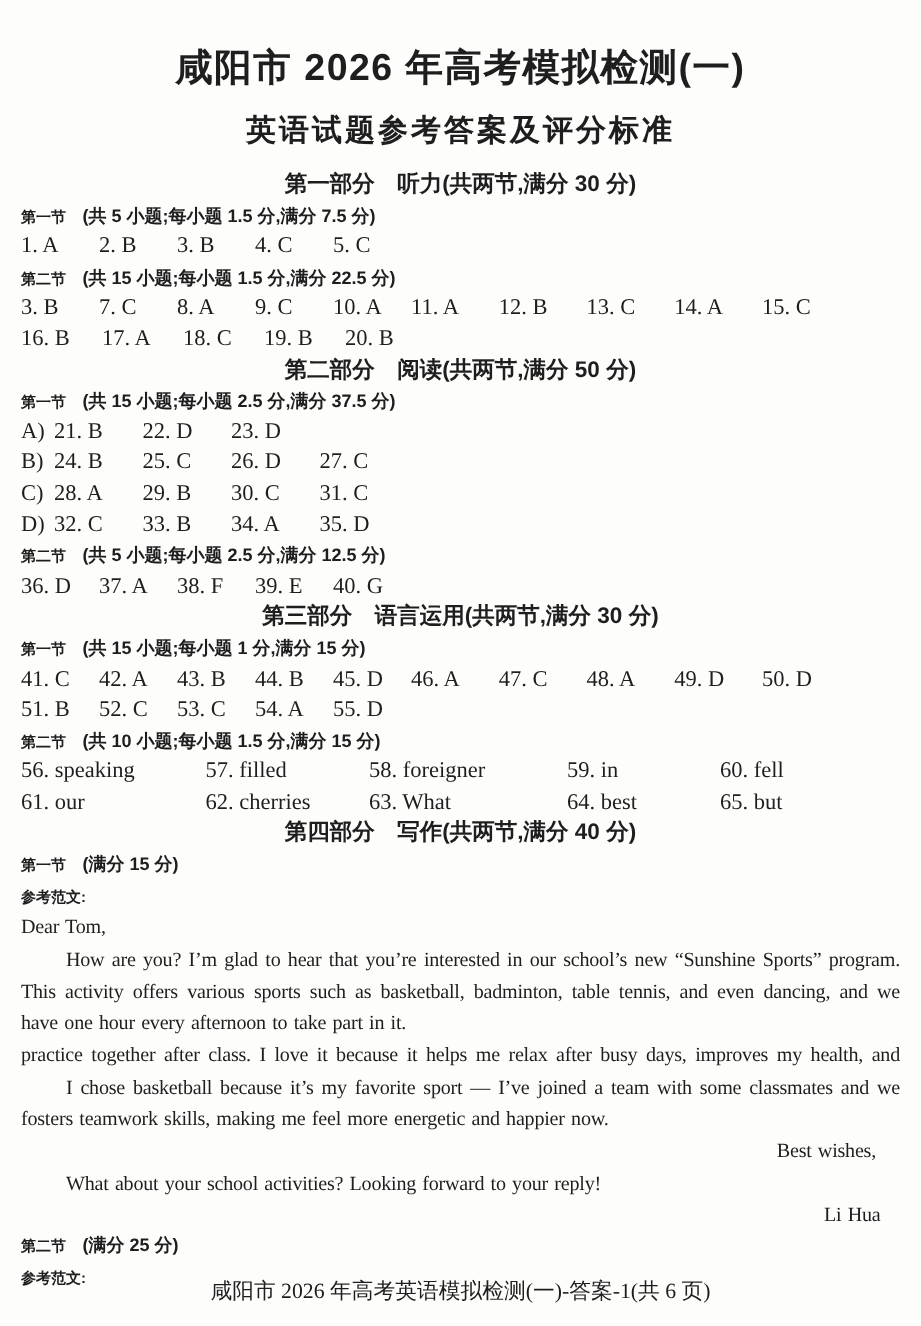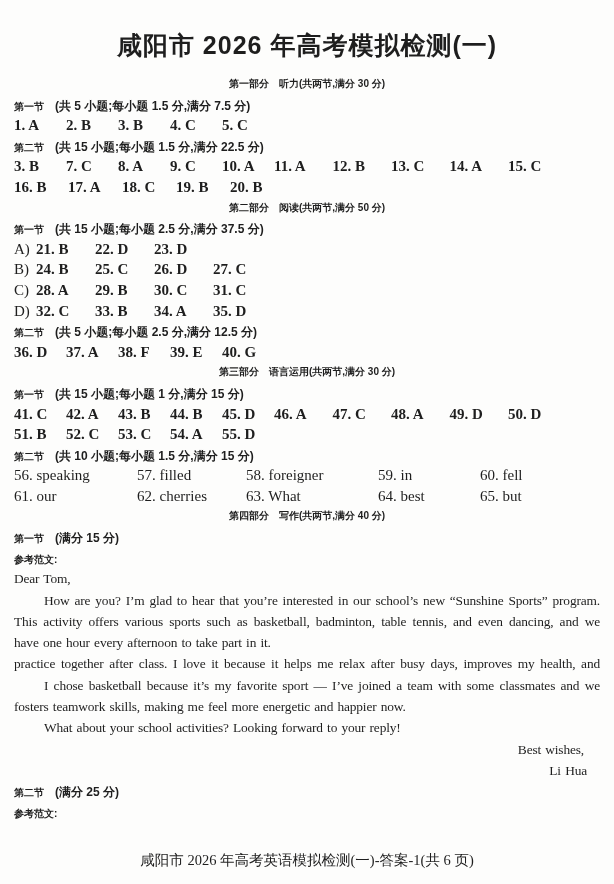--- a/index.html
+++ b/index.html
@@ -14,26 +14,26 @@
   .title{
     text-align:center;font-family:"Liberation Sans","DejaVu Sans",sans-serif;
     font-weight:700;font-size:25px;line-height:30px;margin:0 0 14px 0;letter-spacing:1px;
   }
   .subtitle{
     text-align:center;font-family:"Liberation Sans","DejaVu Sans",sans-serif;
     font-weight:700;font-size:20px;line-height:26px;margin:0 0 13px 0;letter-spacing:2px;
   }
   .line{height:20.6px;line-height:20.6px;white-space:nowrap;font-size:15px;}
   .part-heading{
-    text-align:center;font-weight:700;font-size:10px;
+    text-align:center;font-weight:700;font-size:15px;
     font-family:"Liberation Sans","DejaVu Sans",sans-serif;
   }
   .sec-label{font-weight:700;font-family:"Liberation Sans","DejaVu Sans",sans-serif;font-size:10px;}
   .sec-note{font-weight:700;font-family:"Liberation Sans","DejaVu Sans",sans-serif;font-size:12px;margin-left:11px;}
-  .ans{display:inline-block;font-weight:bold;}
+  .ans{display:inline-block;}
   .w52{width:52px;}
   .w54{width:54px;}
   .w58{width:58.5px;}
   .w59{width:59px;}
   .tagw{display:inline-block;width:22px;}
   .vrow{display:grid;grid-template-columns:123px 109px 132px 102px 1fr;height:20.6px;line-height:20.6px;font-size:15px;}
   .essay{font-size:13.4px;letter-spacing:-0.15px;word-spacing:1px;}
   .el{
     height:21.3px;line-height:21.3px;white-space:nowrap;
     text-align:justify;text-align-last:justify;overflow:visible;
@@ -47,20 +47,21 @@
     position:absolute;left:14px;right:14px;bottom:14px;
     text-align:center;font-size:14.5px;white-space:nowrap;
   }
 </style>
 </head>
 <body>
 
 <div class="page">
 
   <h1 class="title">咸阳市 2026 年高考模拟检测(一)</h1>
+  <h2 class="subtitle">英语试题参考答案及评分标准</h2>
 
   <div class="line part-heading">第一部分　听力(共两节,满分 30 分)</div>
   <div class="line">
     <span class="sec-label">第一节</span><span class="sec-note">(共 5 小题;每小题 1.5 分,满分 7.5 分)</span>
   </div>
   <div class="line">
     <span class="ans w52">1. A</span><span class="ans w52">2. B</span><span class="ans w52">3. B</span><span class="ans w52">4. C</span><span class="ans w52">5. C</span>
   </div>
   <div class="line">
     <span class="sec-label">第二节</span><span class="sec-note">(共 15 小题;每小题 1.5 分,满分 22.5 分)</span>
@@ -132,22 +133,22 @@
   </div>
 
   <div class="essay">
     <div class="el plain">Dear Tom,</div>
     <div class="el first">How are you? I’m glad to hear that you’re interested in our school’s new “Sunshine Sports” program.</div>
     <div class="el">This activity offers various sports such as basketball, badminton, table tennis, and even dancing, and we</div>
     <div class="el last">have one hour every afternoon to take part in it.</div>
     <div class="el">practice together after class. I love it because it helps me relax after busy days, improves my health, and</div>
     <div class="el first">I chose basketball because it’s my favorite sport — I’ve joined a team with some classmates and we</div>
     <div class="el last">fosters teamwork skills, making me feel more energetic and happier now.</div>
+    <div class="el closing">Best wishes,</div>
     <div class="el first last">What about your school activities? Looking forward to your reply!</div>
-    <div class="el closing">Best wishes,</div>
     <div class="el signature">Li Hua</div>
   </div>
 
   <div class="line">
     <span class="sec-label">第二节</span><span class="sec-note">(满分 25 分)</span>
   </div>
   <div class="line">
     <span class="sec-label">参考范文:</span>
   </div>
 

